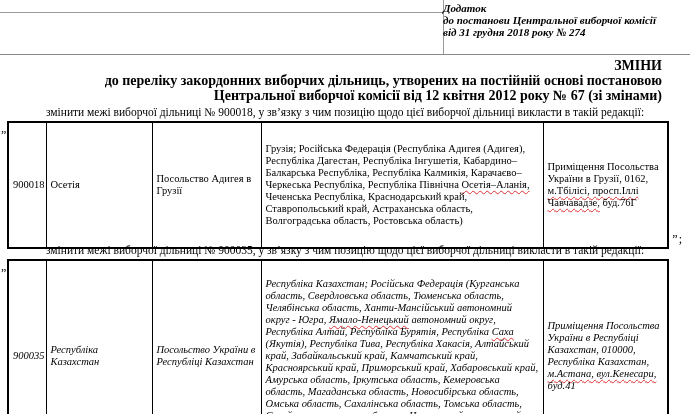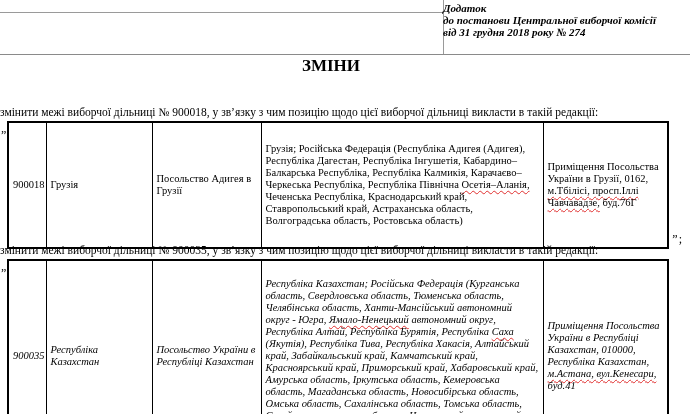--- a/index.html
+++ b/index.html
@@ -10,27 +10,27 @@
   
   .hline-partial{position:absolute;left:0;top:12px;width:444px;height:1px;background:#9a9a9a;}
   .vline-partial{position:absolute;left:443px;top:0;width:1px;height:54px;background:#9a9a9a;}
   .hline-full{position:absolute;left:0;top:54px;width:690px;height:1px;background:#8a8a8a;}
 
   .annex{
     position:absolute;left:443px;top:2px;width:260px;text-align:left;
     font-size:11px;line-height:12px;font-weight:bold;font-style:italic;
   }
   .doc-title{
-    position:absolute;top:58px;left:0;width:662px;text-align:center;
-    font-weight:bold;font-size:17px;line-height:15px;
+    position:absolute;top:58px;left:0;width:662px;text-align:right;
+    font-weight:bold;font-size:14px;line-height:15px;
   }
   .section{position:absolute;left:0;width:690px;}
   .section-1{top:105px;}
   .section-2{top:225px;margin-top:18px;}
-  .intro{text-align:left;font-size:11.5px;line-height:14px;margin:0 0 2px 0;}
+  .intro{text-align:center;font-size:11.5px;line-height:14px;margin:0 0 2px 0;}
   .table-wrap{position:relative;margin-left:7px;width:660px;}
   table.district{border-collapse:collapse;table-layout:fixed;width:660px;border:2px solid #000;}
   table.district td{
     border:1px solid #000;font-size:10.5px;line-height:12px;
     padding:14px 4px;vertical-align:middle;overflow:hidden;
   }
   td.c-num{text-align:left;padding:1px 1px;}
   td.c-territory{vertical-align:top;}
   .h1 td{height:96px;}
   .h2 td{height:162px;font-style:italic;}
@@ -52,38 +52,40 @@
   <div class="hline-full"></div>
 
   <div class="annex">
     <div>Додаток</div>
     <div>до постанови Центральної виборчої комісії</div>
     <div>від 31 грудня 2018 року № 274</div>
   </div>
 
   <div class="doc-title">
     <div>ЗМІНИ</div>
+    <div>до переліку закордонних виборчих дільниць, утворених на постійній основі постановою</div>
+    <div>Центральної виборчої комісії від 12 квітня 2012 року № 67 (зі змінами)</div>
   </div>
 
   <div class="section section-1">
     <p class="intro">змінити межі виборчої дільниці № 900018, у зв’язку з чим позицію щодо цієї виборчої дільниці викласти в такій редакції:</p>
     <div class="table-wrap">
       <span class="open-quote">„</span>
       <table class="district">
         <colgroup>
           <col style="width:38px">
             <col style="width:106px">
             <col style="width:109px">
           <col style="width:282px">
             <col style="width:125px">
         </colgroup>
         <tbody>
             <tr class="h1">
           <td class="c-num">900018</td>
-          <td class="c-country">Грузія</td>
+          <td class="c-country">Осетія</td>
           <td class="c-inst">Посольство Адигея в Грузії</td>
           <td class="c-territory"><span>Грузія; Російська Федерація (Республіка Адигея (Адигея), Республіка Дагестан, Республіка Інгушетія, Кабардино–Балкарська Республіка, Республіка Калмикія, Карачаєво–Черкеська Республіка, Республіка Північна </span><span class="wavy">Осетія–Аланія,</span><span> Чеченська Республіка, Краснодарський край, Ставропольський край, Астраханська область, Волгоградська область, Ростовська область)</span></td>
           <td class="c-address"><span>Приміщення Посольства України в Грузії, 0162, </span><span class="wavy">м.Тбілісі, просп.Іллі Чавчавадзе,</span><span> буд.76Г</span></td>
         </tr>
       </tbody>
         </table>
       <span class="close-mark">”;</span>
     </div>
   </div>
 

